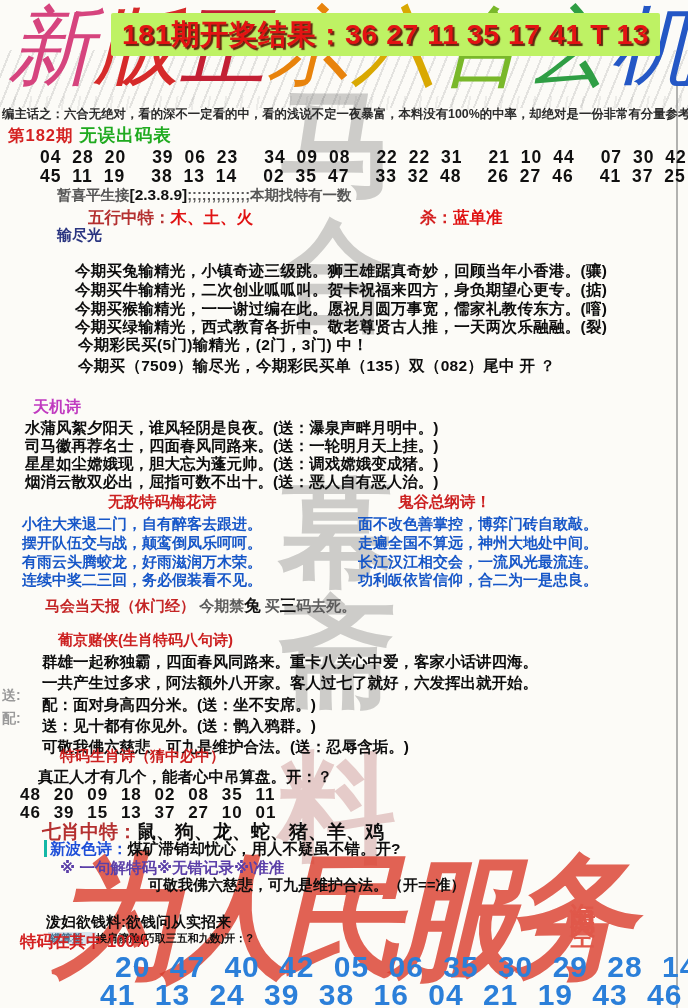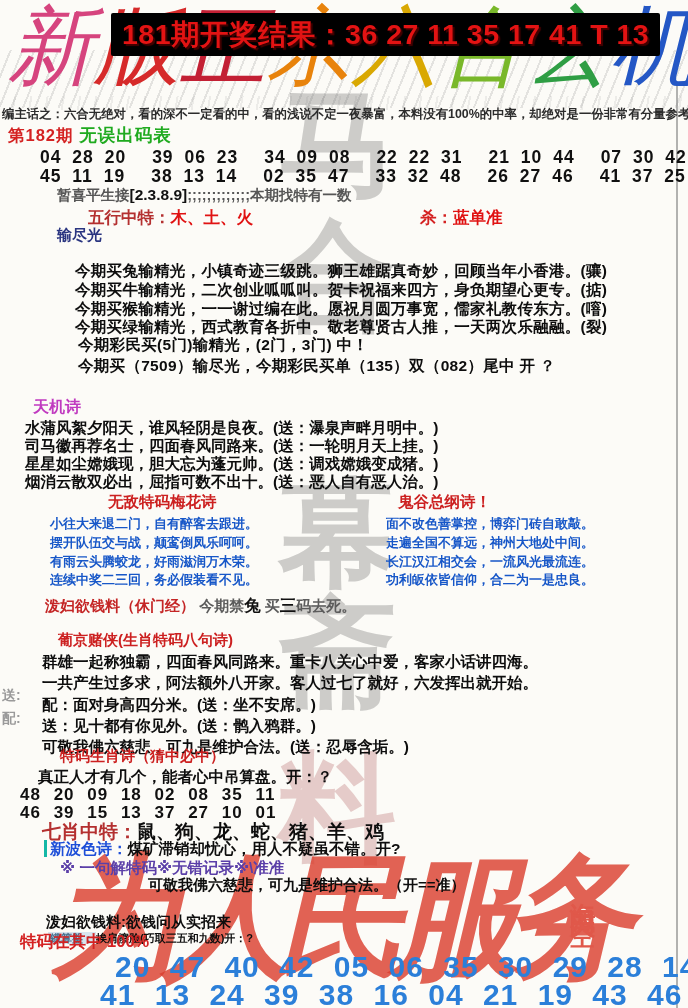--- a/index.html
+++ b/index.html
@@ -8,21 +8,21 @@
   .abs{position:absolute;white-space:nowrap;}
   
   .hatch{left:0;top:50px;width:688px;height:58px;z-index:0;
          background:repeating-linear-gradient(112deg,transparent 0 9px,rgba(140,140,140,.22) 9px 11px);}
   .hatch2{left:0;top:96px;width:688px;height:14px;z-index:0;
          background:repeating-linear-gradient(100deg,transparent 0 14px,rgba(150,150,150,.15) 14px 16px);}
   .title-row{left:0;top:-6px;width:688px;display:flex;justify-content:space-between;
              padding:0 8px;box-sizing:border-box;z-index:1;
              font-family:"DejaVu Serif","Liberation Serif",serif;font-style:italic;
              font-size:86px;line-height:104px;font-weight:400;}
-  .result-bar{left:111px;top:13px;height:43px;padding:0 11px;background:#000000;z-index:2;
+  .result-bar{left:111px;top:13px;height:43px;padding:0 11px;background:#bef264;z-index:2;
               display:flex;align-items:center;border-radius:2px;
               font-size:28.5px;font-weight:800;color:#e31313;letter-spacing:0.5px;
               text-shadow:2px 2px 1px rgba(80,0,0,.85);}
   .editor-note{left:2px;top:106px;font-size:12.4px;font-weight:600;color:#2c2c2c;z-index:3;}
   .issue-row{left:8px;top:123px;font-size:16.5px;font-weight:700;letter-spacing:1px;z-index:3;}
   .issue{color:#d42222;}
   .table-title{color:#1faa1f;font-size:17.5px;}
   .numrow{left:40px;display:flex;gap:26px;font-size:17.5px;font-weight:700;color:#101010;z-index:3;}
   .numrow span{word-spacing:5px;letter-spacing:1px;}
   .hint{left:57px;top:186px;font-size:14.5px;font-weight:600;color:#565656;z-index:3;}
@@ -32,21 +32,21 @@
   .wx-val{color:#e01212;}
   .kill{left:420px;top:207px;font-size:16.5px;font-weight:700;z-index:3;}
   .kill .k1{color:#d42222;}
   .kill .k2{color:#e01212;}
   .sjg-title{left:57px;top:226px;font-size:15px;font-weight:700;color:#2a3580;z-index:3;}
   .poem{left:75px;font-size:15.5px;font-weight:700;color:#0d0d0d;letter-spacing:0.3px;z-index:3;}
   .tj-title{left:33px;top:397px;font-size:16px;font-weight:700;color:#c03ac0;z-index:3;}
   .tj{left:25px;font-size:15.5px;font-weight:700;color:#0d0d0d;z-index:3;}
   .mh-title{left:80px;top:492px;font-size:15.5px;font-weight:700;color:#cc2020;z-index:3;margin-left:28px;}
   .gg-title{left:398px;top:492px;font-size:15.5px;font-weight:700;color:#cc2020;z-index:3;}
-  .blue-line{font-size:13px;font-weight:700;color:#1757c8;z-index:3;margin-left:28px;}
+  .blue-line{font-size:15px;font-weight:700;color:#1757c8;z-index:3;}
   .mahui{left:45px;top:595px;font-size:15px;font-weight:700;z-index:3;}
   .mahui .r{color:#c42525;}
   .mahui .g{color:#5c5c5c;}
   .mahui .b{color:#111;font-size:16.5px;}
   .pj-title{left:58px;top:631px;font-size:15px;font-weight:700;color:#cc2020;z-index:3;}
   .pj{left:42px;font-size:15.5px;font-weight:700;color:#0d0d0d;z-index:3;}
   .margin-gray{left:2px;font-size:14px;font-weight:700;color:#9a9a9a;z-index:3;}
   .tx-title{left:60px;top:747px;font-size:15px;font-weight:700;color:#cc2020;z-index:3;}
   .tx-line{left:38px;top:767px;font-size:15.5px;font-weight:700;color:#0d0d0d;z-index:3;}
   .zrow{left:20px;font-size:17px;font-weight:700;color:#101010;word-spacing:7px;letter-spacing:1px;z-index:3;}
@@ -163,21 +163,21 @@
   <div class="abs blue-line" style="left:22px;top:515px">小往大来退二门，自有醉客去跟进。</div>
   <div class="abs blue-line" style="left:22px;top:534px">摆开队伍交与战，颠鸾倒凤乐呵呵。</div>
   <div class="abs blue-line" style="left:22px;top:553px">有雨云头腾蛟龙，好雨滋润万木荣。</div>
   <div class="abs blue-line" style="left:22px;top:571px">连续中奖二三回，务必假装看不见。</div>
   <div class="abs blue-line" style="left:358px;top:534px">走遍全国不算远，神州大地处中间。</div>
   <div class="abs blue-line" style="left:358px;top:515px">面不改色善掌控，博弈门砖自敢敲。</div>
   <div class="abs blue-line" style="left:358px;top:553px">长江汉江相交会，一流风光最流连。</div>
   <div class="abs blue-line" style="left:358px;top:571px">功利皈依皆信仰，合二为一是忠良。</div>
 
   <div class="abs mahui">
-    <span class="r">泼妇欲钱料（休门经）</span>
+    <span class="r">马会当天报（休门经）</span>
     <span class="g">今期禁</span><span class="b">兔</span><span class="g"> 买</span><span class="b">三</span><span class="g">码去死。</span>
   </div>
 
   <div class="abs pj-title">葡京赌侠(生肖特码八句诗)</div>
   <div class="abs pj" style="top:652px">群雄一起称独霸，四面春风同路来。重卡八关心中爱，客家小话讲四海。</div>
   <div class="abs pj" style="top:673px">一共产生过多求，阿法额外八开家。客人过七了就好，六发挥出就开始。</div>
   <div class="abs pj" style="top:695px">配：面对身高四分米。(送：坐不安席。)</div>
   <div class="abs pj" style="top:716px">送：见十都有你见外。(送：鹘入鸦群。)</div>
   <div class="abs pj" style="top:737px">可敬我佛六慈悲，可九是维护合法。(送：忍辱含垢。)</div>
   <span class="abs margin-gray" style="top:687px">送:</span>

